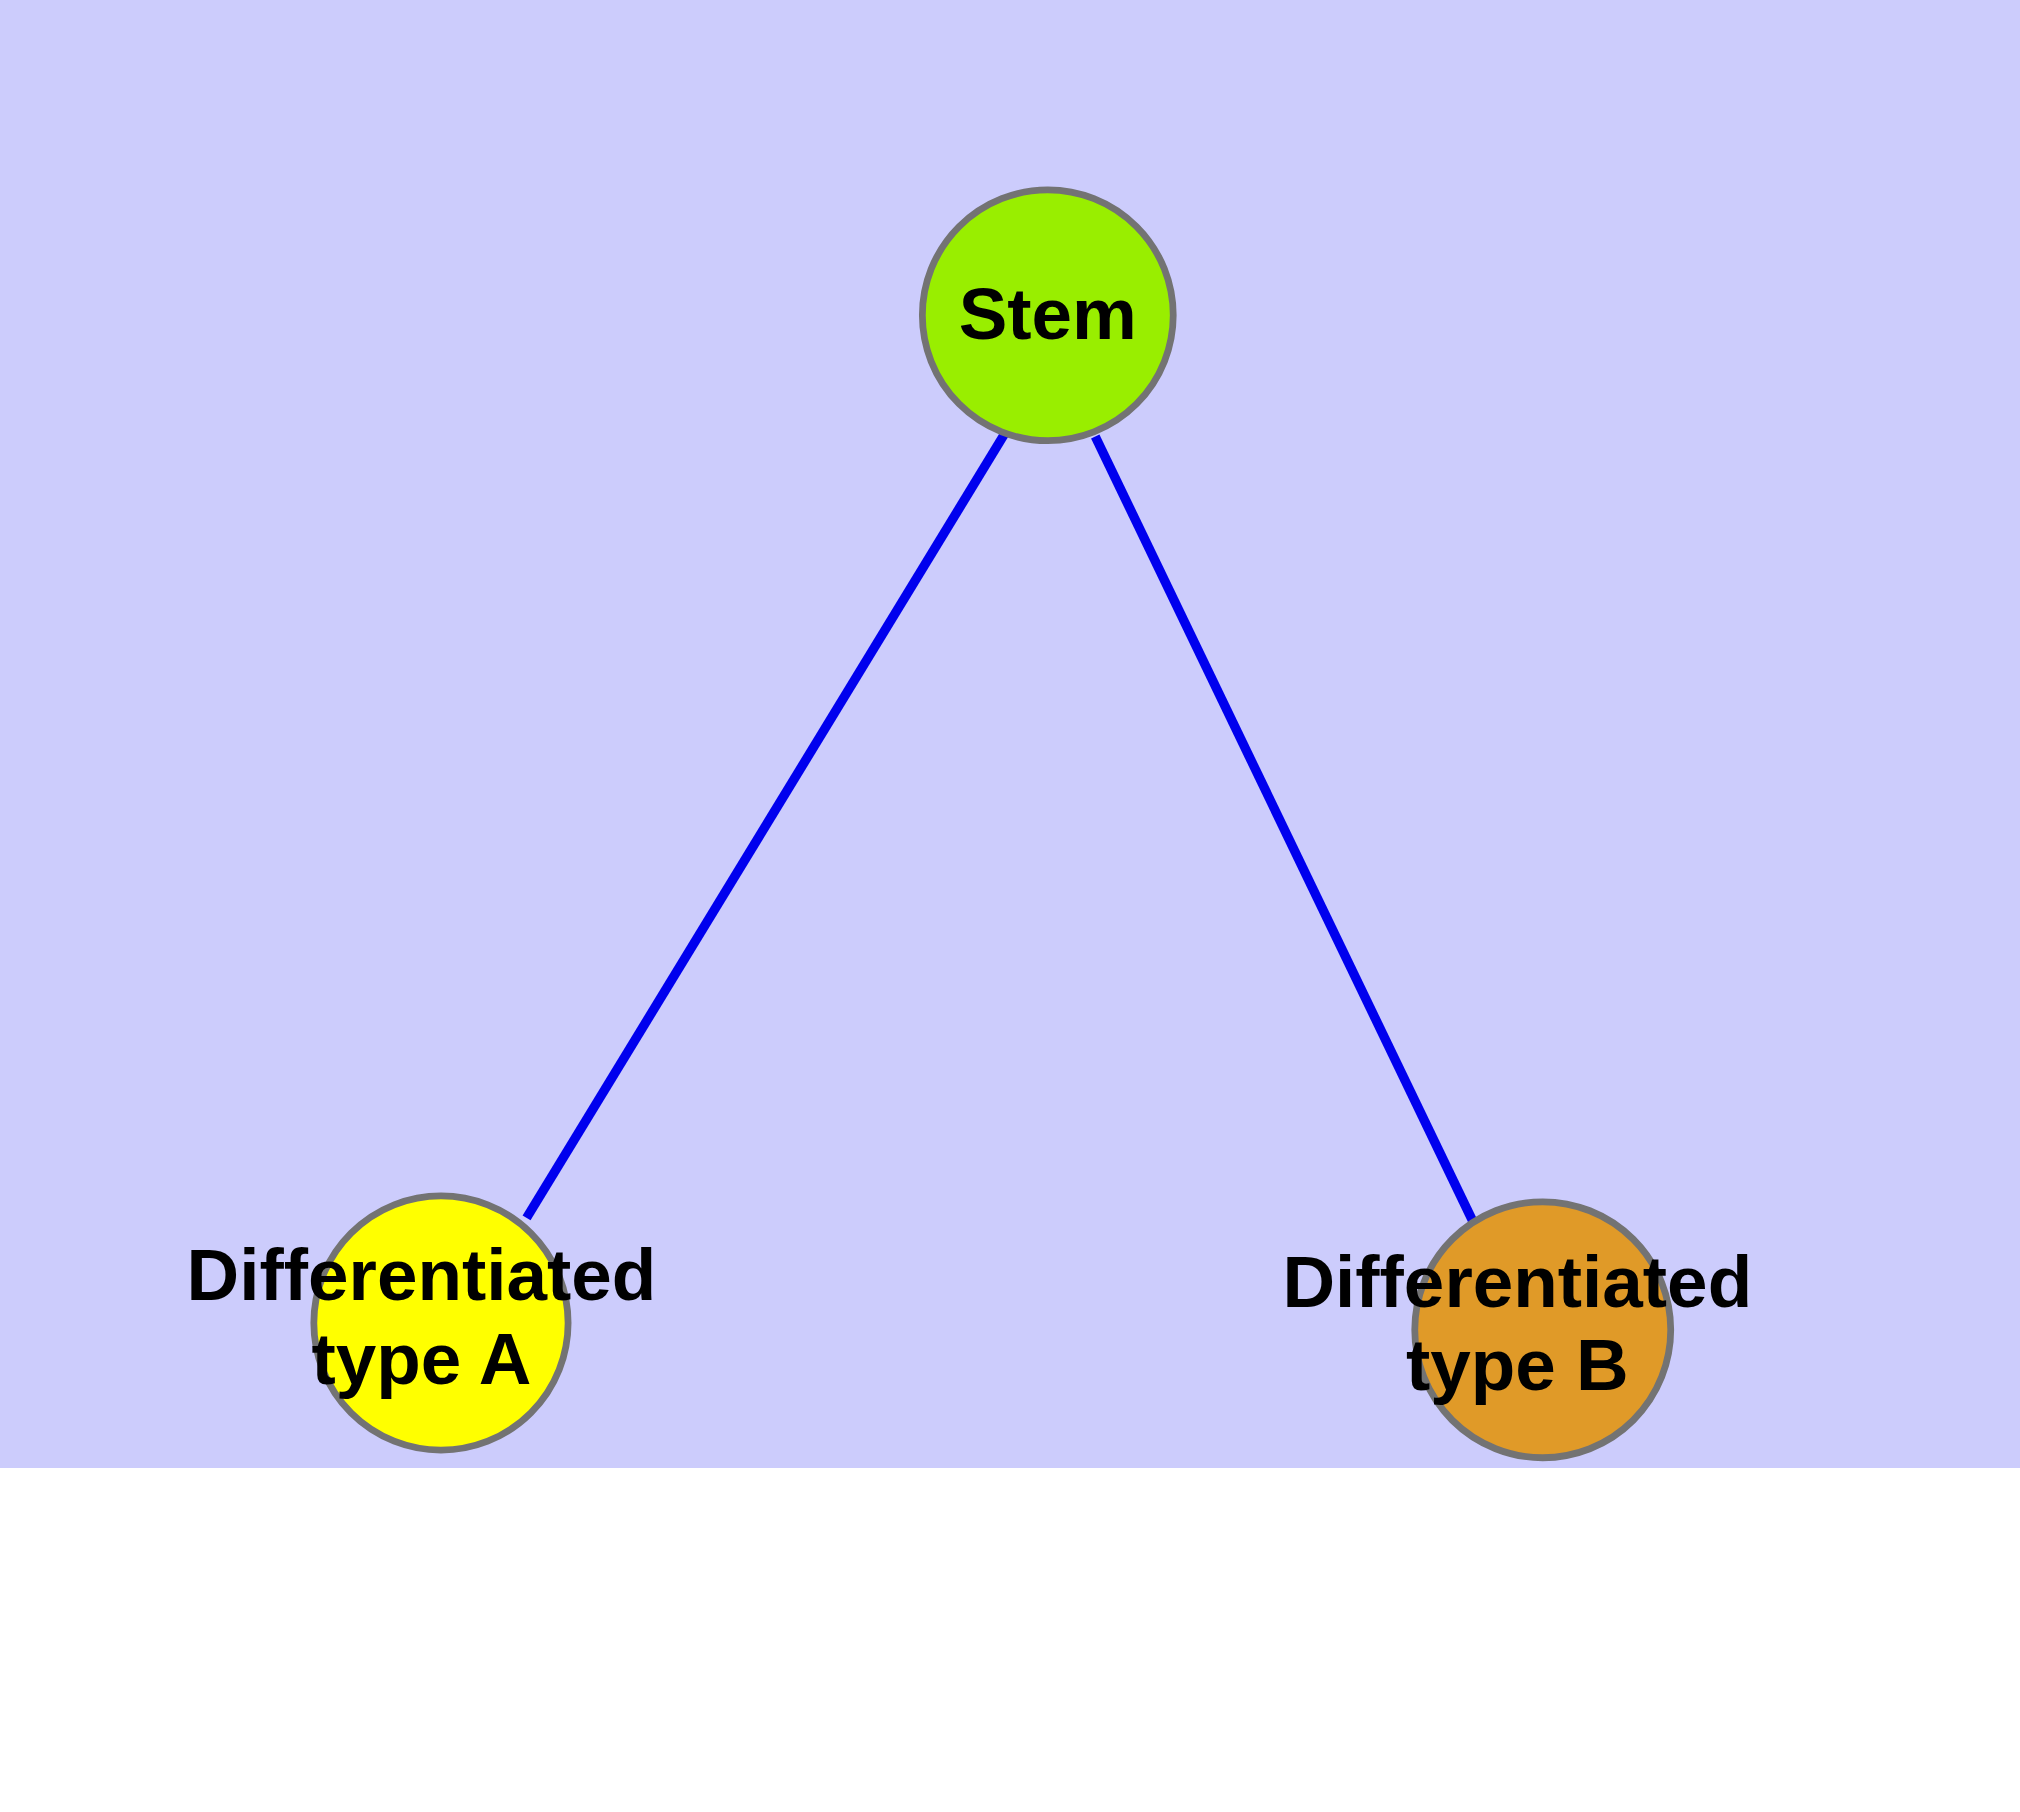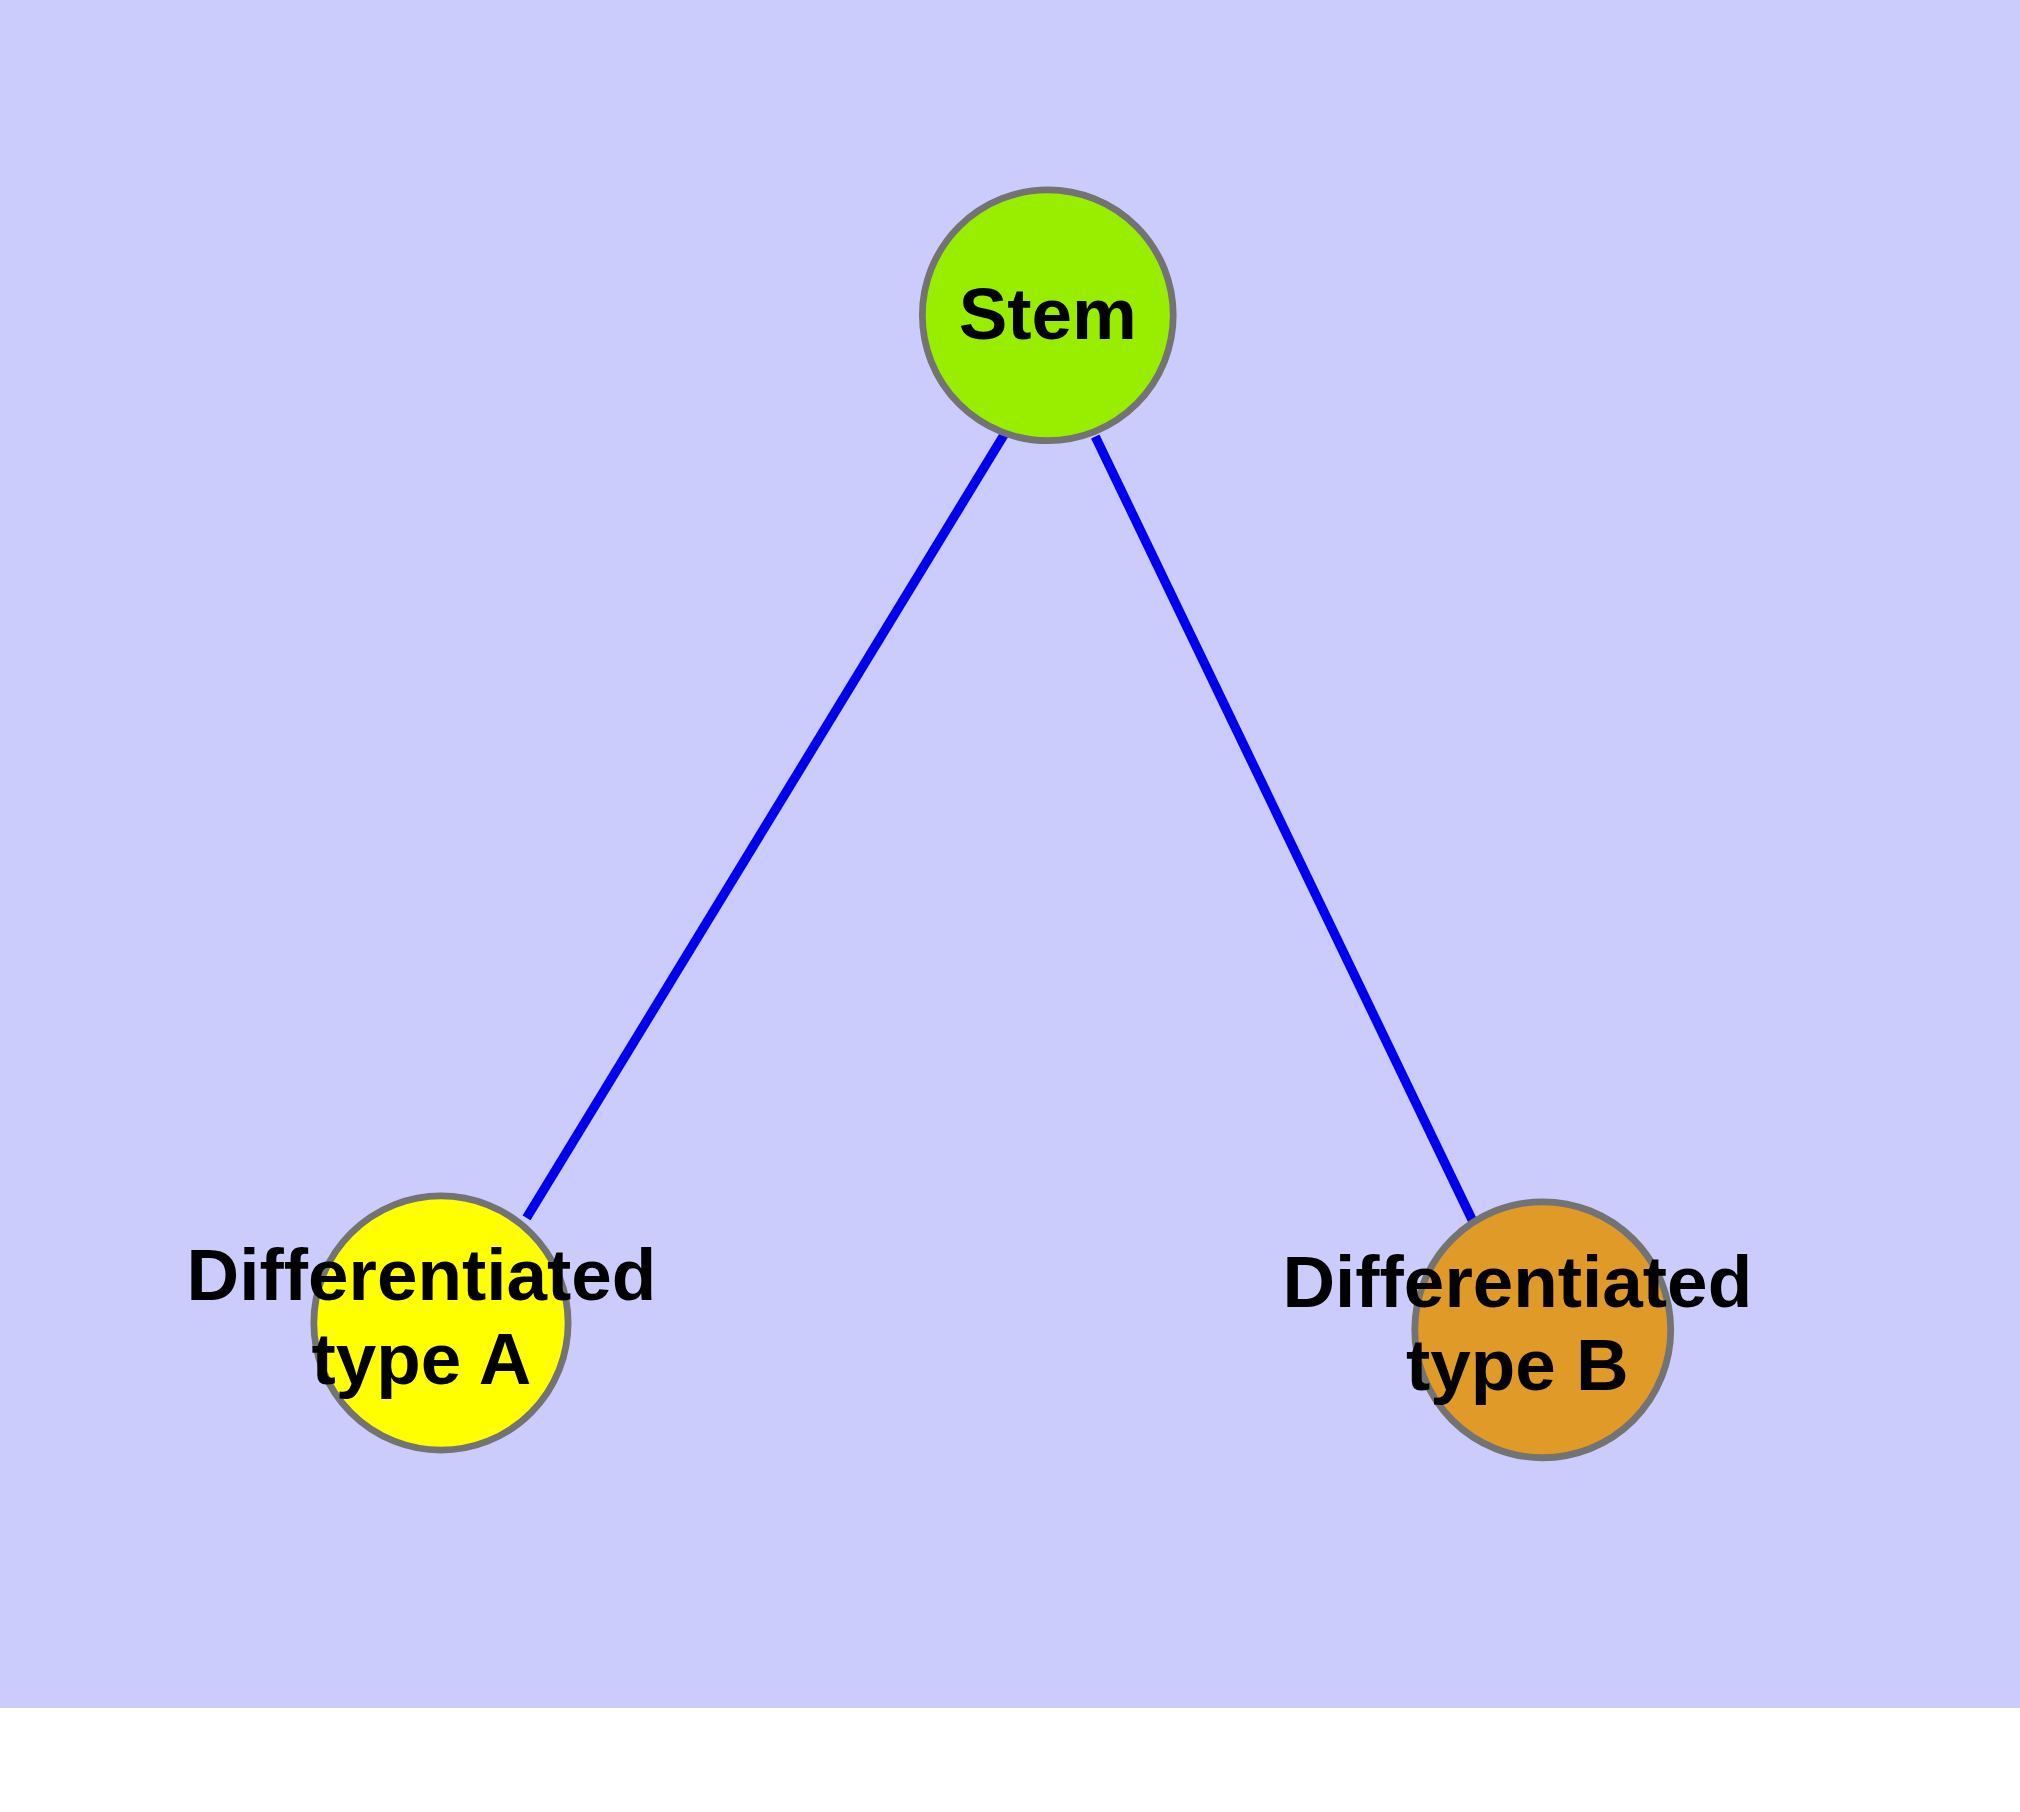--- a/index.html
+++ b/index.html
@@ -31,21 +31,21 @@
     font-family: "Liberation Sans", sans-serif;
     font-weight: bold;
     fill: #000000;
     text-anchor: middle;
     dominant-baseline: middle;
   }
 </style>
 </head>
 <body>
 
-<div id="stage" style="width: 2021px; height: 1708px;">
+<div id="stage" style="width: 2021px; height: 1468px;">
 
   <div id="canvas-bg" style="width: 2021px; height: 1812px; background: rgb(204, 204, 252);"></div>
 
   <svg id="graph-svg" viewBox="0 0 2384 2138" width="2021" height="1812">
     <g id="edges-layer">
         <line x1="1185" y1="512" x2="621" y2="1437" stroke="#0000ee" stroke-width="11" stroke-linecap="butt"></line>
         <line x1="1292" y1="515" x2="1738" y2="1442" stroke="#0000ee" stroke-width="11" stroke-linecap="butt"></line>
       </g>
     <g id="nodes-layer">
         <circle cx="1236" cy="372" r="148" fill="#99ee00" stroke="#737373" stroke-width="8"></circle>

